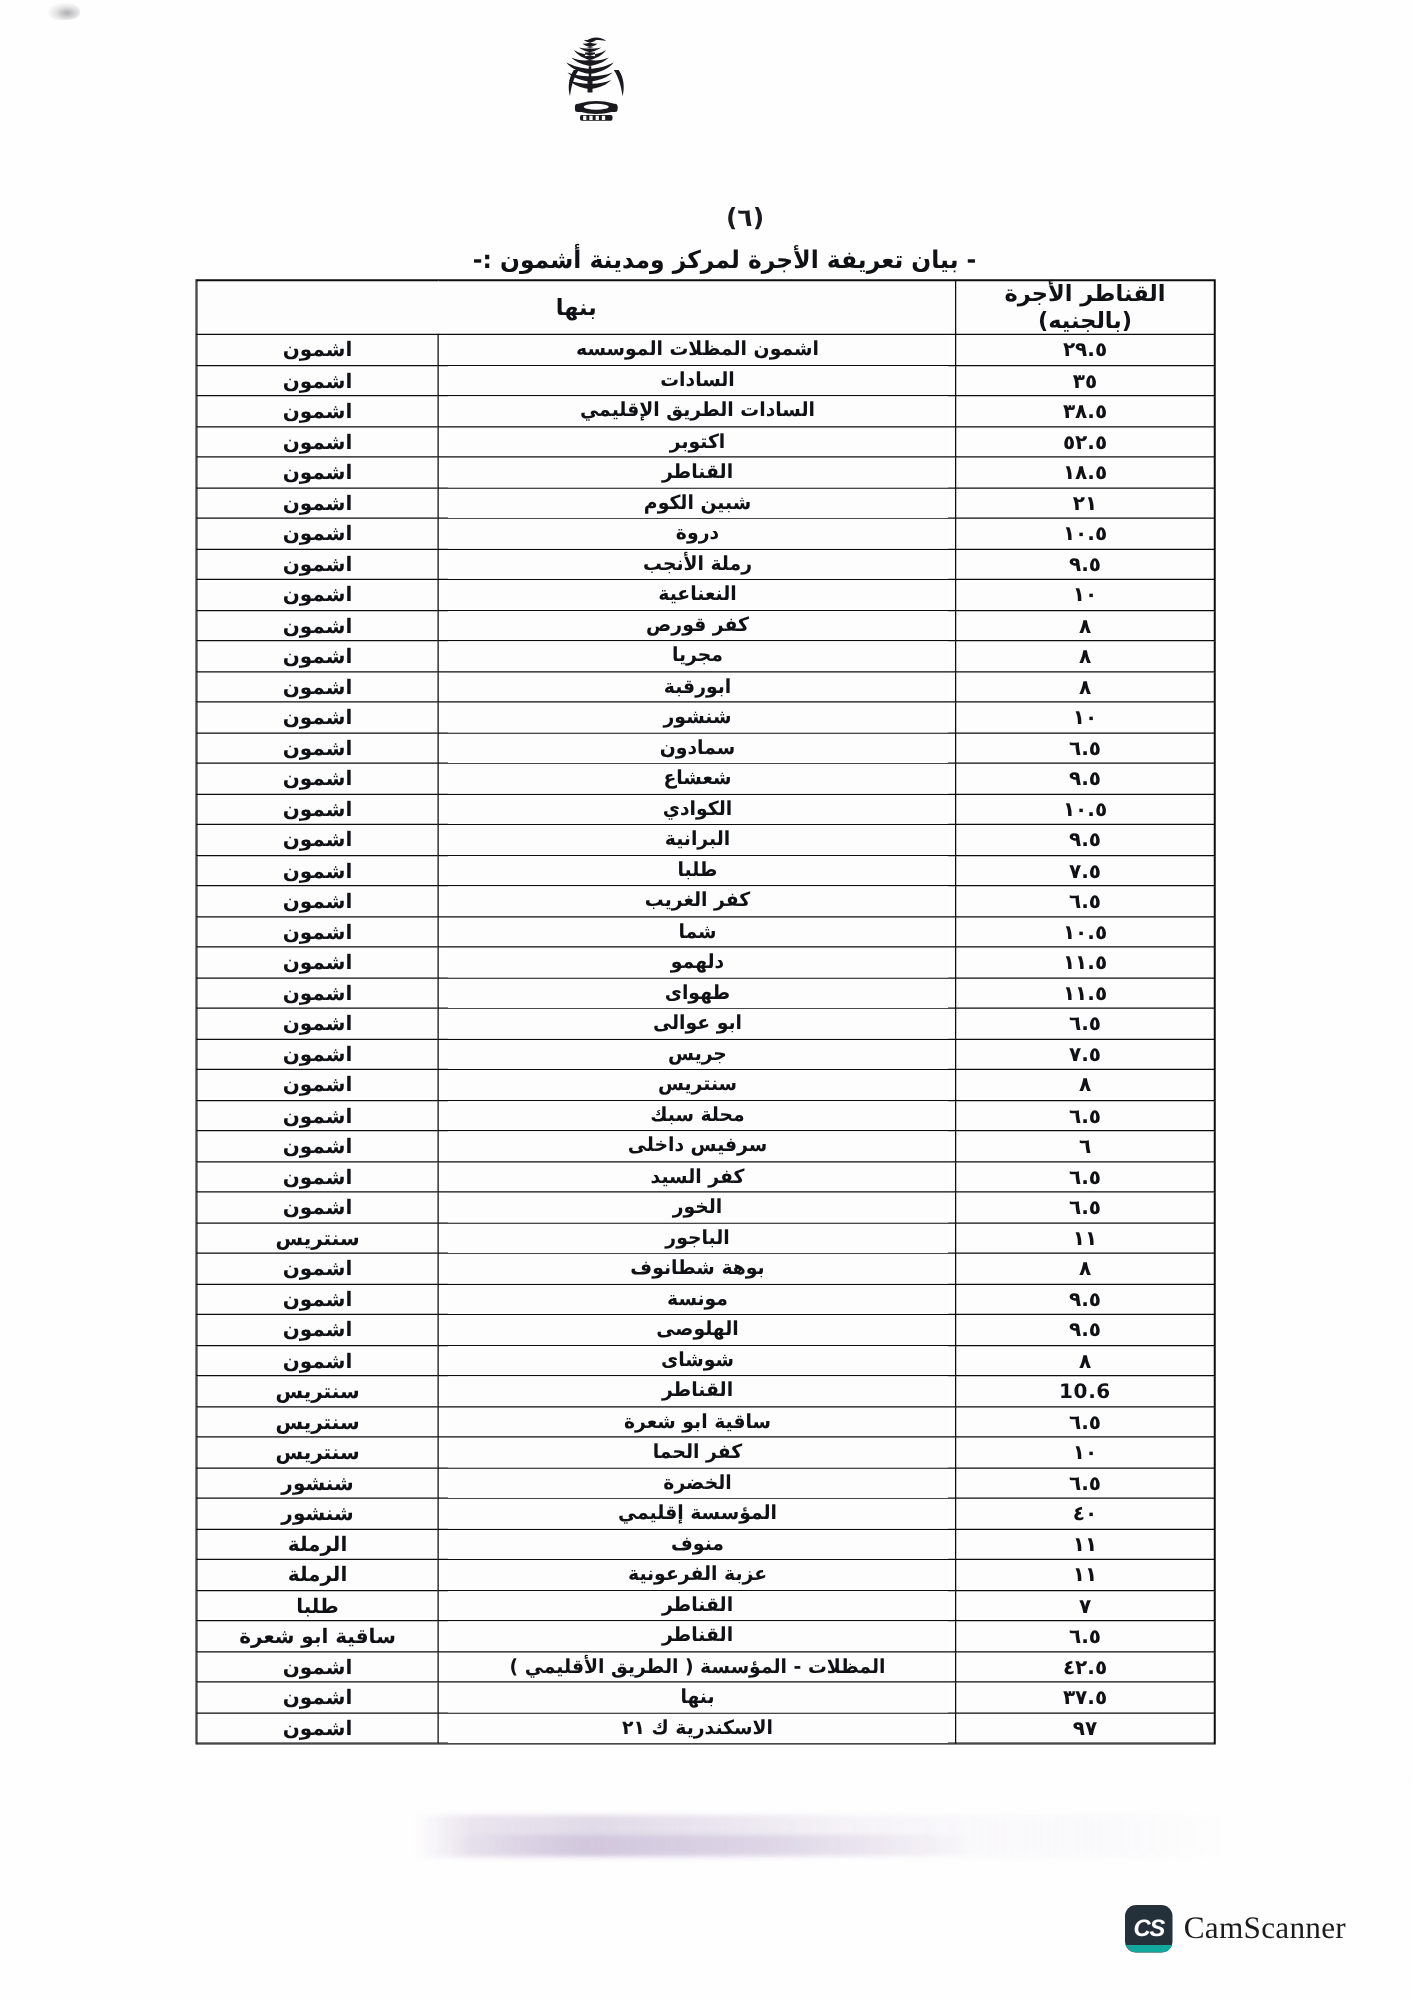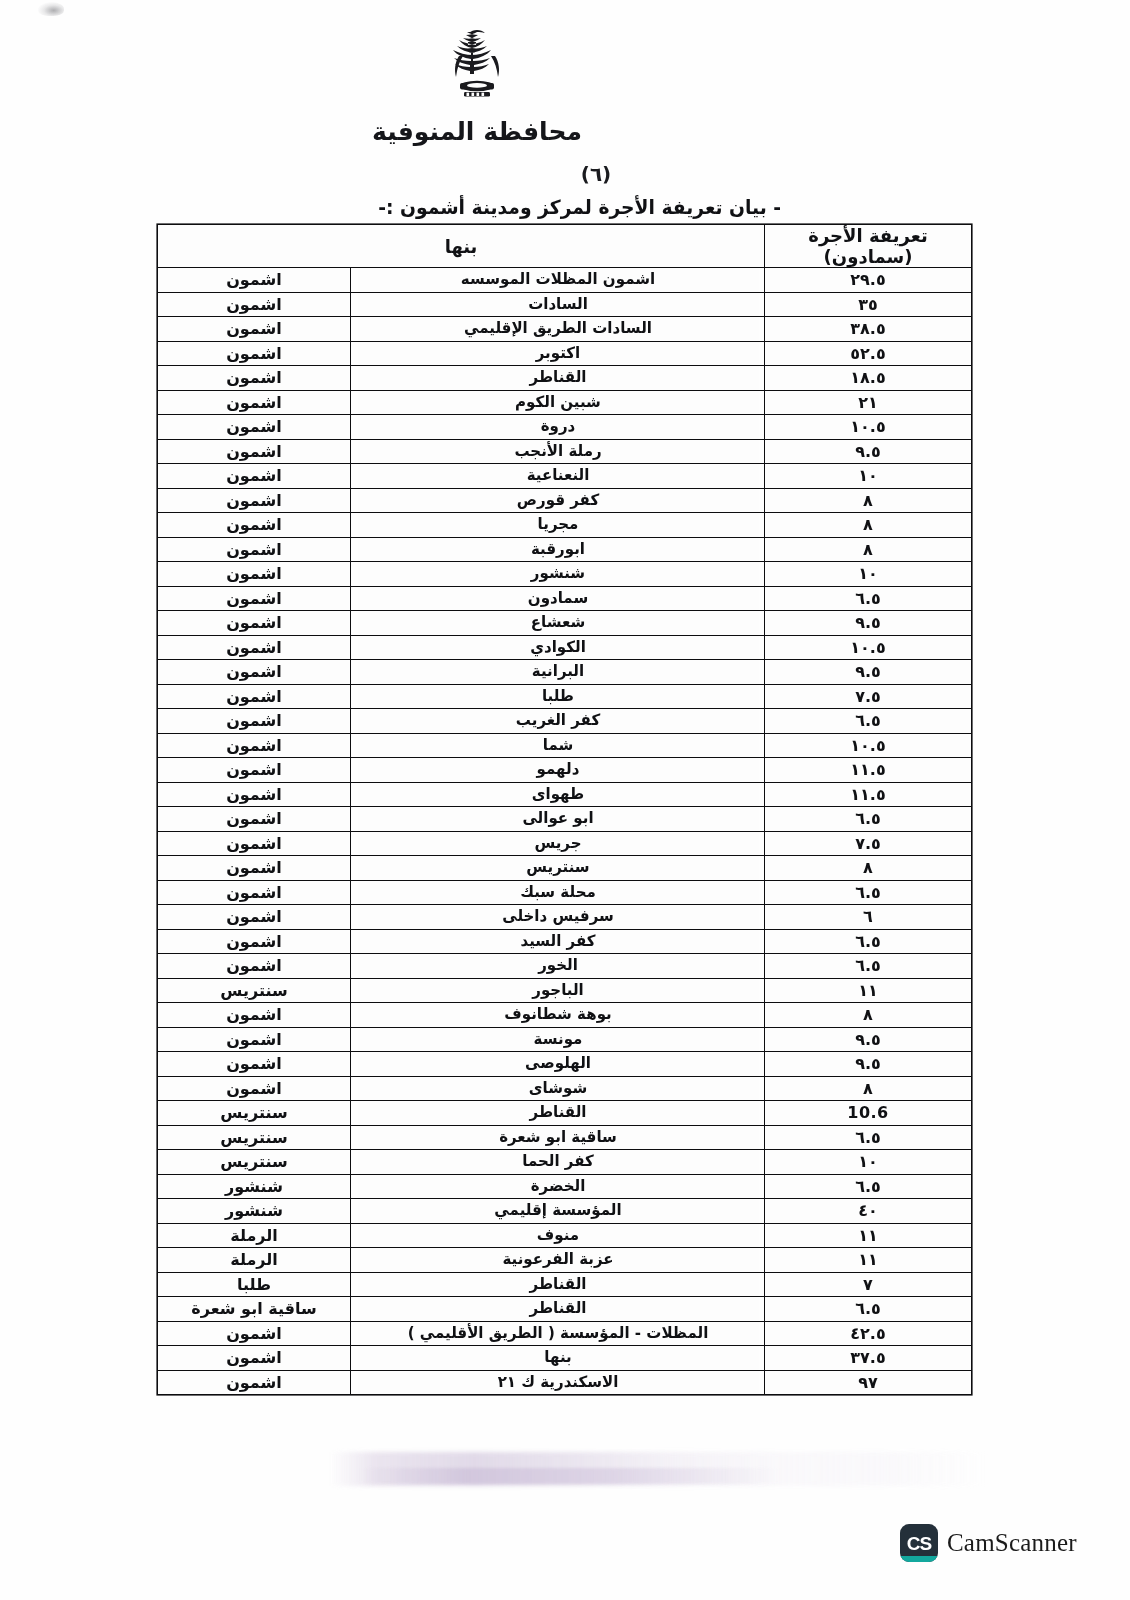--- a/index.html
+++ b/index.html
@@ -176,20 +176,21 @@
   .cs-logo {
     position: relative;
     width: 38px;
     height: 38px;
     border-radius: 9px;
     background: #24303a;
     overflow: hidden;
     display: flex;
     align-items: center;
     justify-content: center;
+    font-style: italic;
   }
   .cs-logo .cs-text {
     color: #ffffff;
     font-size: 19px;
     font-weight: bold;
     font-family: "Liberation Sans", sans-serif;
     letter-spacing: -1px;
     line-height: 1;
     z-index: 2;
   }
@@ -227,37 +228,36 @@
           <rect x="27.5" y="66.6" width="2.6" height="3.4" fill="#fdfdfd"></rect>
           <rect x="32.5" y="66.6" width="2.6" height="3.4" fill="#fdfdfd"></rect>
           <rect x="37.5" y="66.6" width="2.6" height="3.4" fill="#fdfdfd"></rect>
           <rect x="42.5" y="66.6" width="2.6" height="3.4" fill="#fdfdfd"></rect>
           <ellipse cx="38" cy="59.4" rx="10" ry="2.4" fill="#fdfdfd"></ellipse>
           <path d="M20 30 c-4 6 -5 14 -3 21 c1 -8 3 -15 7 -21 z"></path>
           <path d="M56 30 c4 6 5 14 3 21 c-1 -8 -3 -15 -7 -21 z"></path>
         </g>
       </svg>
     </div>
-    <div class="gov-name">محافظة المنوفية</div>
   </div>
 
   <div class="page-number">(٦)</div>
 
   <div class="doc-title">- بيان تعريفة الأجرة لمركز ومدينة أشمون :-</div>
 
   <div class="table-wrap">
     <table class="fare-table">
       <colgroup>
         <col class="col-fare">
         <col class="col-route">
         <col class="col-org">
       </colgroup>
       <thead>
         <tr>
-          <th>تعريفة الأجرة (سمادون)</th>
+          <th>القناطر الأجرة (بالجنيه)</th>
           <th colspan="2">بنها</th>
         </tr>
       </thead>
       <tbody id="table-body">
           <tr>
             <td class="fare-cell">٢٩.٥</td>
             <td class="route-cell">اشمون المظلات الموسسه</td>
             <td class="org-cell">اشمون</td>
           </tr>
           <tr>

